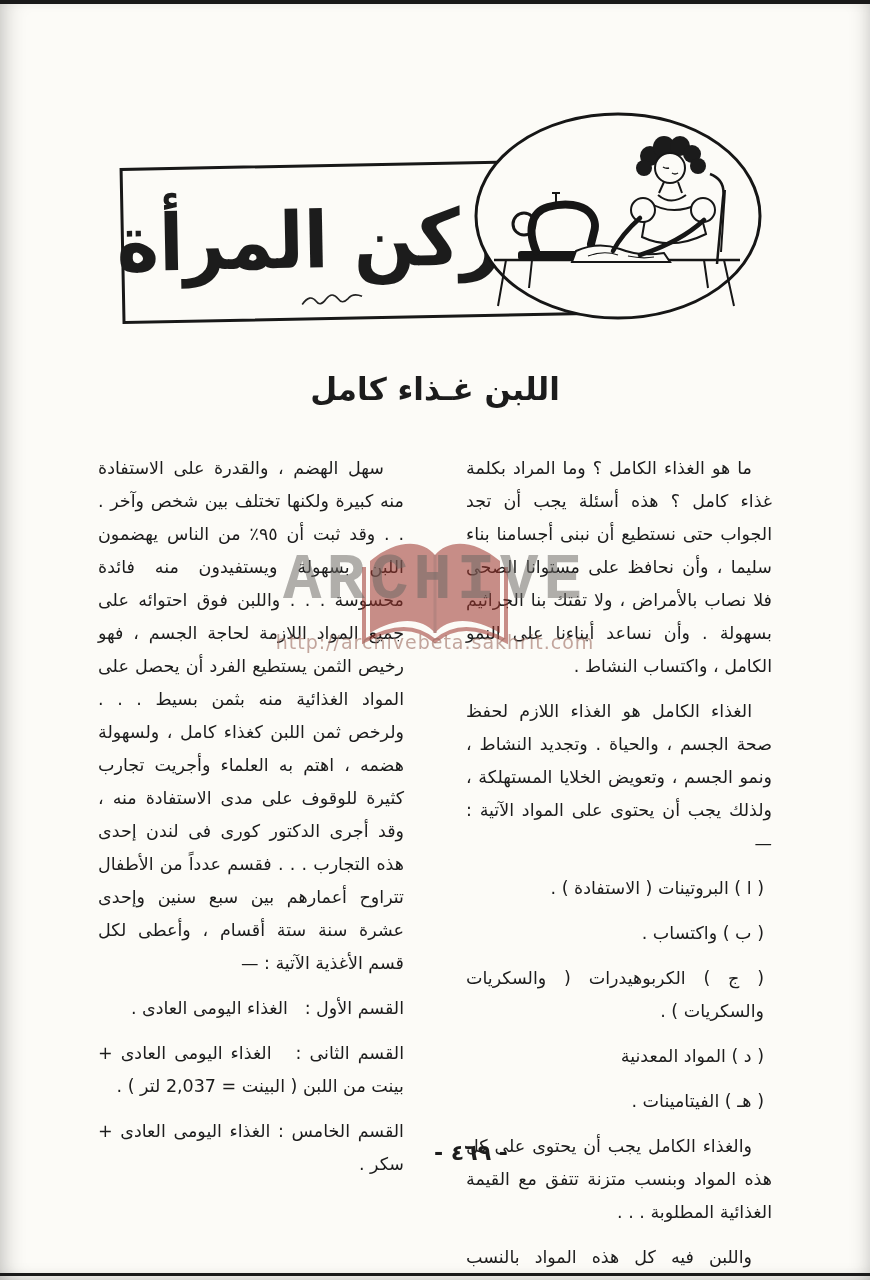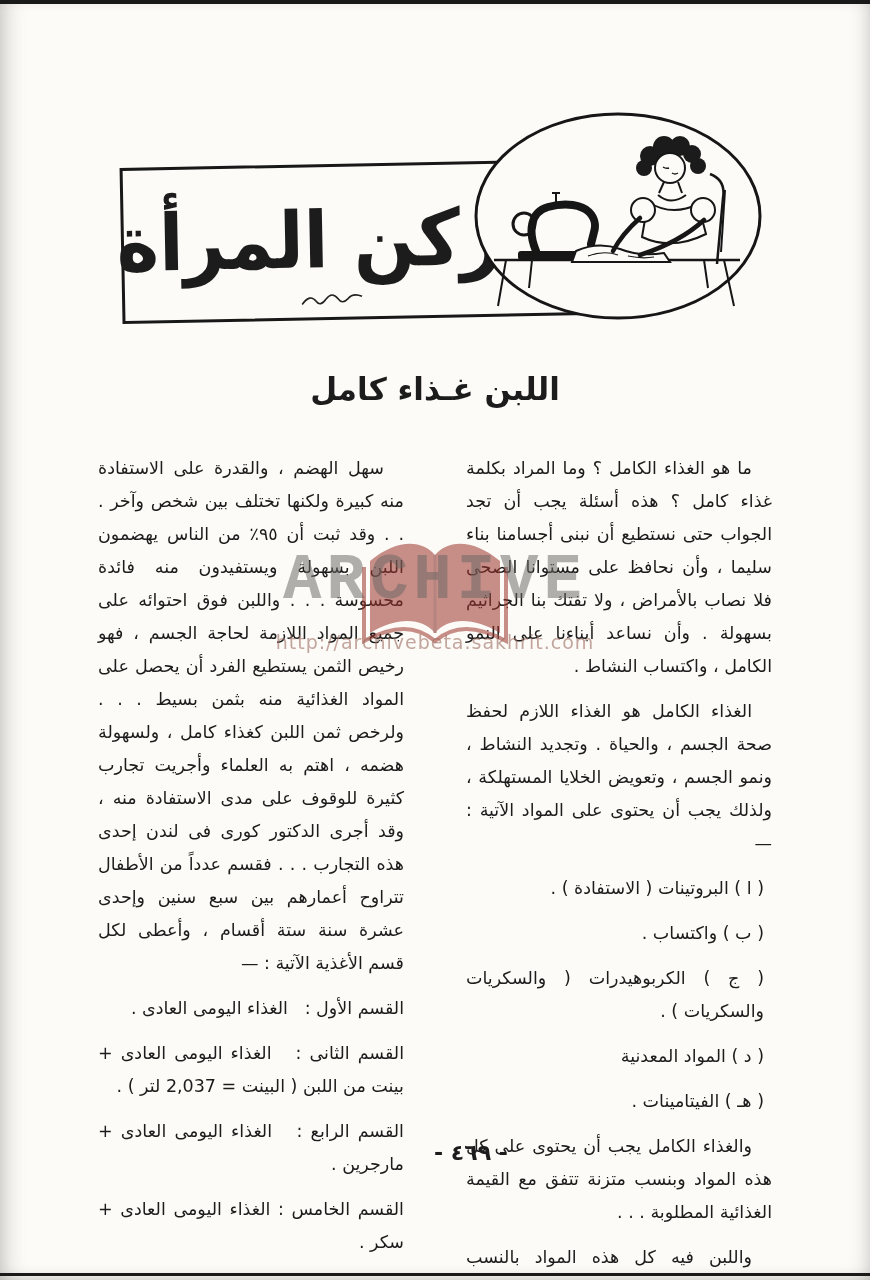--- a/index.html
+++ b/index.html
@@ -158,21 +158,20 @@
       <p class="para r-item">( د ) المواد المعدنية</p>
       <p class="para r-item">( هـ ) الفيتامينات .</p>
       <p class="para indent">والغذاء الكامل يجب أن يحتوى على كل هذه المواد وبنسب متزنة تتفق مع القيمة الغذائية المطلوبة . . .</p>
       <p class="para indent">واللبن فيه كل هذه المواد بالنسب التجارب لما تتطلبه حاجة الجسم الإنسانى وهو أيضاً</p>
     </section>
 
     <section class="col">
       <p class="para indent">سهل الهضم ، والقدرة على الاستفادة منه كبيرة ولكنها تختلف بين شخص وآخر . . . وقد ثبت أن ٩٥٪ من الناس يهضمون اللبن بسهولة ويستفيدون منه فائدة محسوسة . . . واللبن فوق احتوائه على جميع المواد اللازمة لحاجة الجسم ، فهو رخيص الثمن يستطيع الفرد أن يحصل على المواد الغذائية منه بثمن بسيط . . . ولرخص ثمن اللبن كغذاء كامل ، ولسهولة هضمه ، اهتم به العلماء وأجريت تجارب كثيرة للوقوف على مدى الاستفادة منه ، وقد أجرى الدكتور كورى فى لندن إحدى هذه التجارب . . . فقسم عدداً من الأطفال تتراوح أعمارهم بين سبع سنين وإحدى عشرة سنة ستة أقسام ، وأعطى لكل قسم الأغذية الآتية : —</p>
       <p class="para l-item">القسم الأول :   الغذاء اليومى العادى .</p>
       <p class="para l-item">القسم الثانى :   الغذاء اليومى العادى + بينت من اللبن ( البينت = 2,037 لتر ) .</p>
-      <p class="para l-item">القسم الرابع :   الغذاء اليومى العادى + مارجرين .</p>
       <p class="para l-item">القسم الخامس : الغذاء اليومى العادى + سكر .</p>
     </section>
 
   </main>
 
   <div class="watermark">
     <div class="wm-inner">
       <svg class="wm-book" width="150" height="128" viewBox="0 0 150 128">
         <path d="M10 28 C 36 6 62 6 75 22 L75 100 C 62 84 36 84 10 100 Z" fill="#9c342c"></path>
         <path d="M140 28 C 114 6 88 6 75 22 L75 100 C 88 84 114 84 140 100 Z" fill="#9c342c"></path>

